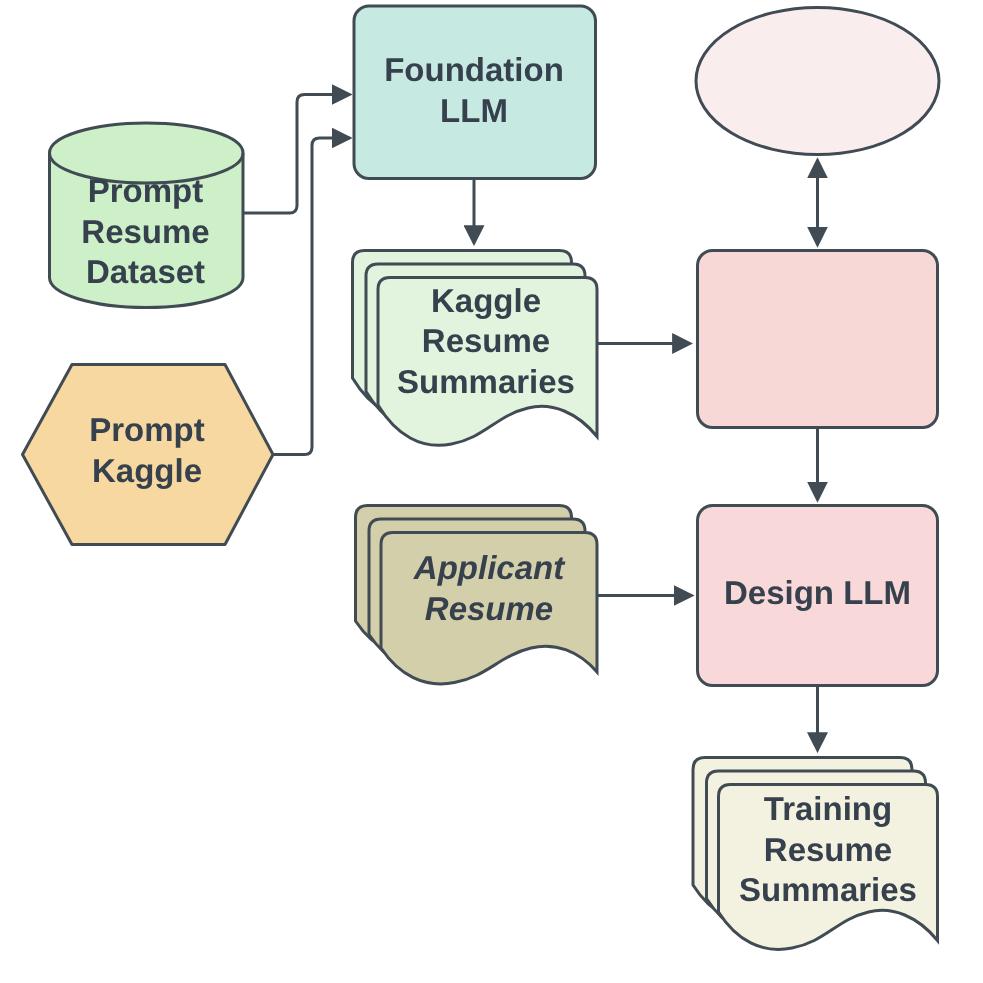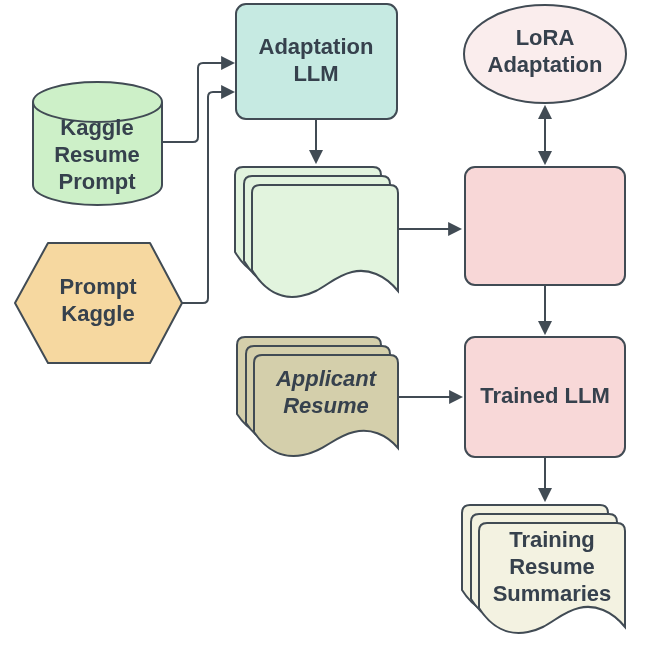--- a/index.html
+++ b/index.html
@@ -77,29 +77,29 @@
       <rect x="465" y="337" width="160" height="120" rx="10"></rect>
     </g>
 
     <g fill="#f3f2e1">
       <use href="#doc-ars" transform="translate(-17,-18)"></use>
       <use href="#doc-ars" transform="translate(-8,-9)"></use>
       <use href="#doc-ars"></use>
     </g>
   </svg>
 
-  <div class="label" style="left:97px; top:155px; width:112px;">Kaggle Resume Prompt</div>
+  <div class="label" style="left:97px; top:155px; width:112px;">Prompt Resume Dataset</div>
 
   <div class="label" style="left:98px; top:301px; width:100px;">Prompt Kaggle</div>
 
-  <div class="label" style="left:316px; top:61px; width:140px;">Adaptation LLM</div>
+  <div class="label" style="left:316px; top:61px; width:140px;">Foundation LLM</div>
 
+  <div class="label" style="left:324px; top:228px; width:132px;">Kaggle Resume Summaries</div>
 
-  <div class="label" style="left:545px; top:52px; width:130px;">LoRA Adaptation</div>
 
 
   <div class="label" style="left:326px; top:393px; width:120px;font-style:italic;">Applicant Resume</div>
 
-  <div class="label" style="left:545px; top:396px; width:160px;">Trained LLM</div>
+  <div class="label" style="left:545px; top:396px; width:160px;">Design LLM</div>
 
   <div class="label" style="left:552px; top:567px; width:140px;">Training Resume Summaries</div>
 
 </div>
 
 </body></html>

